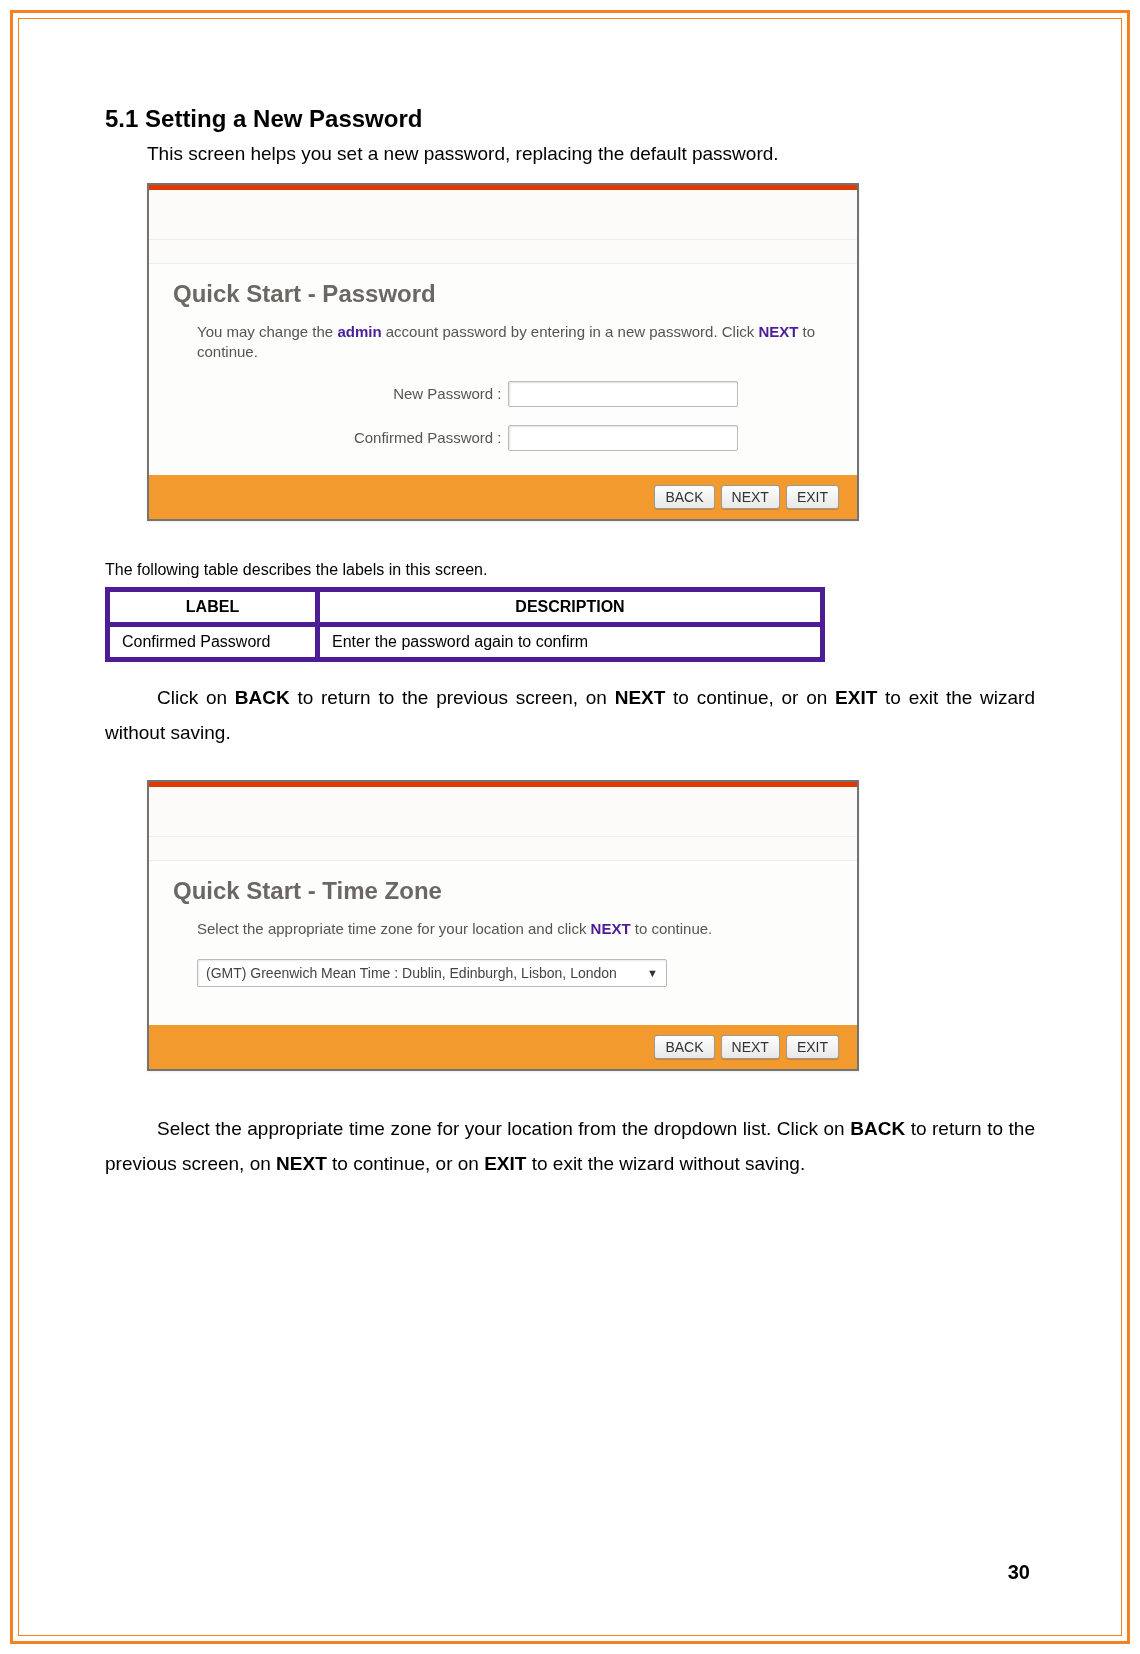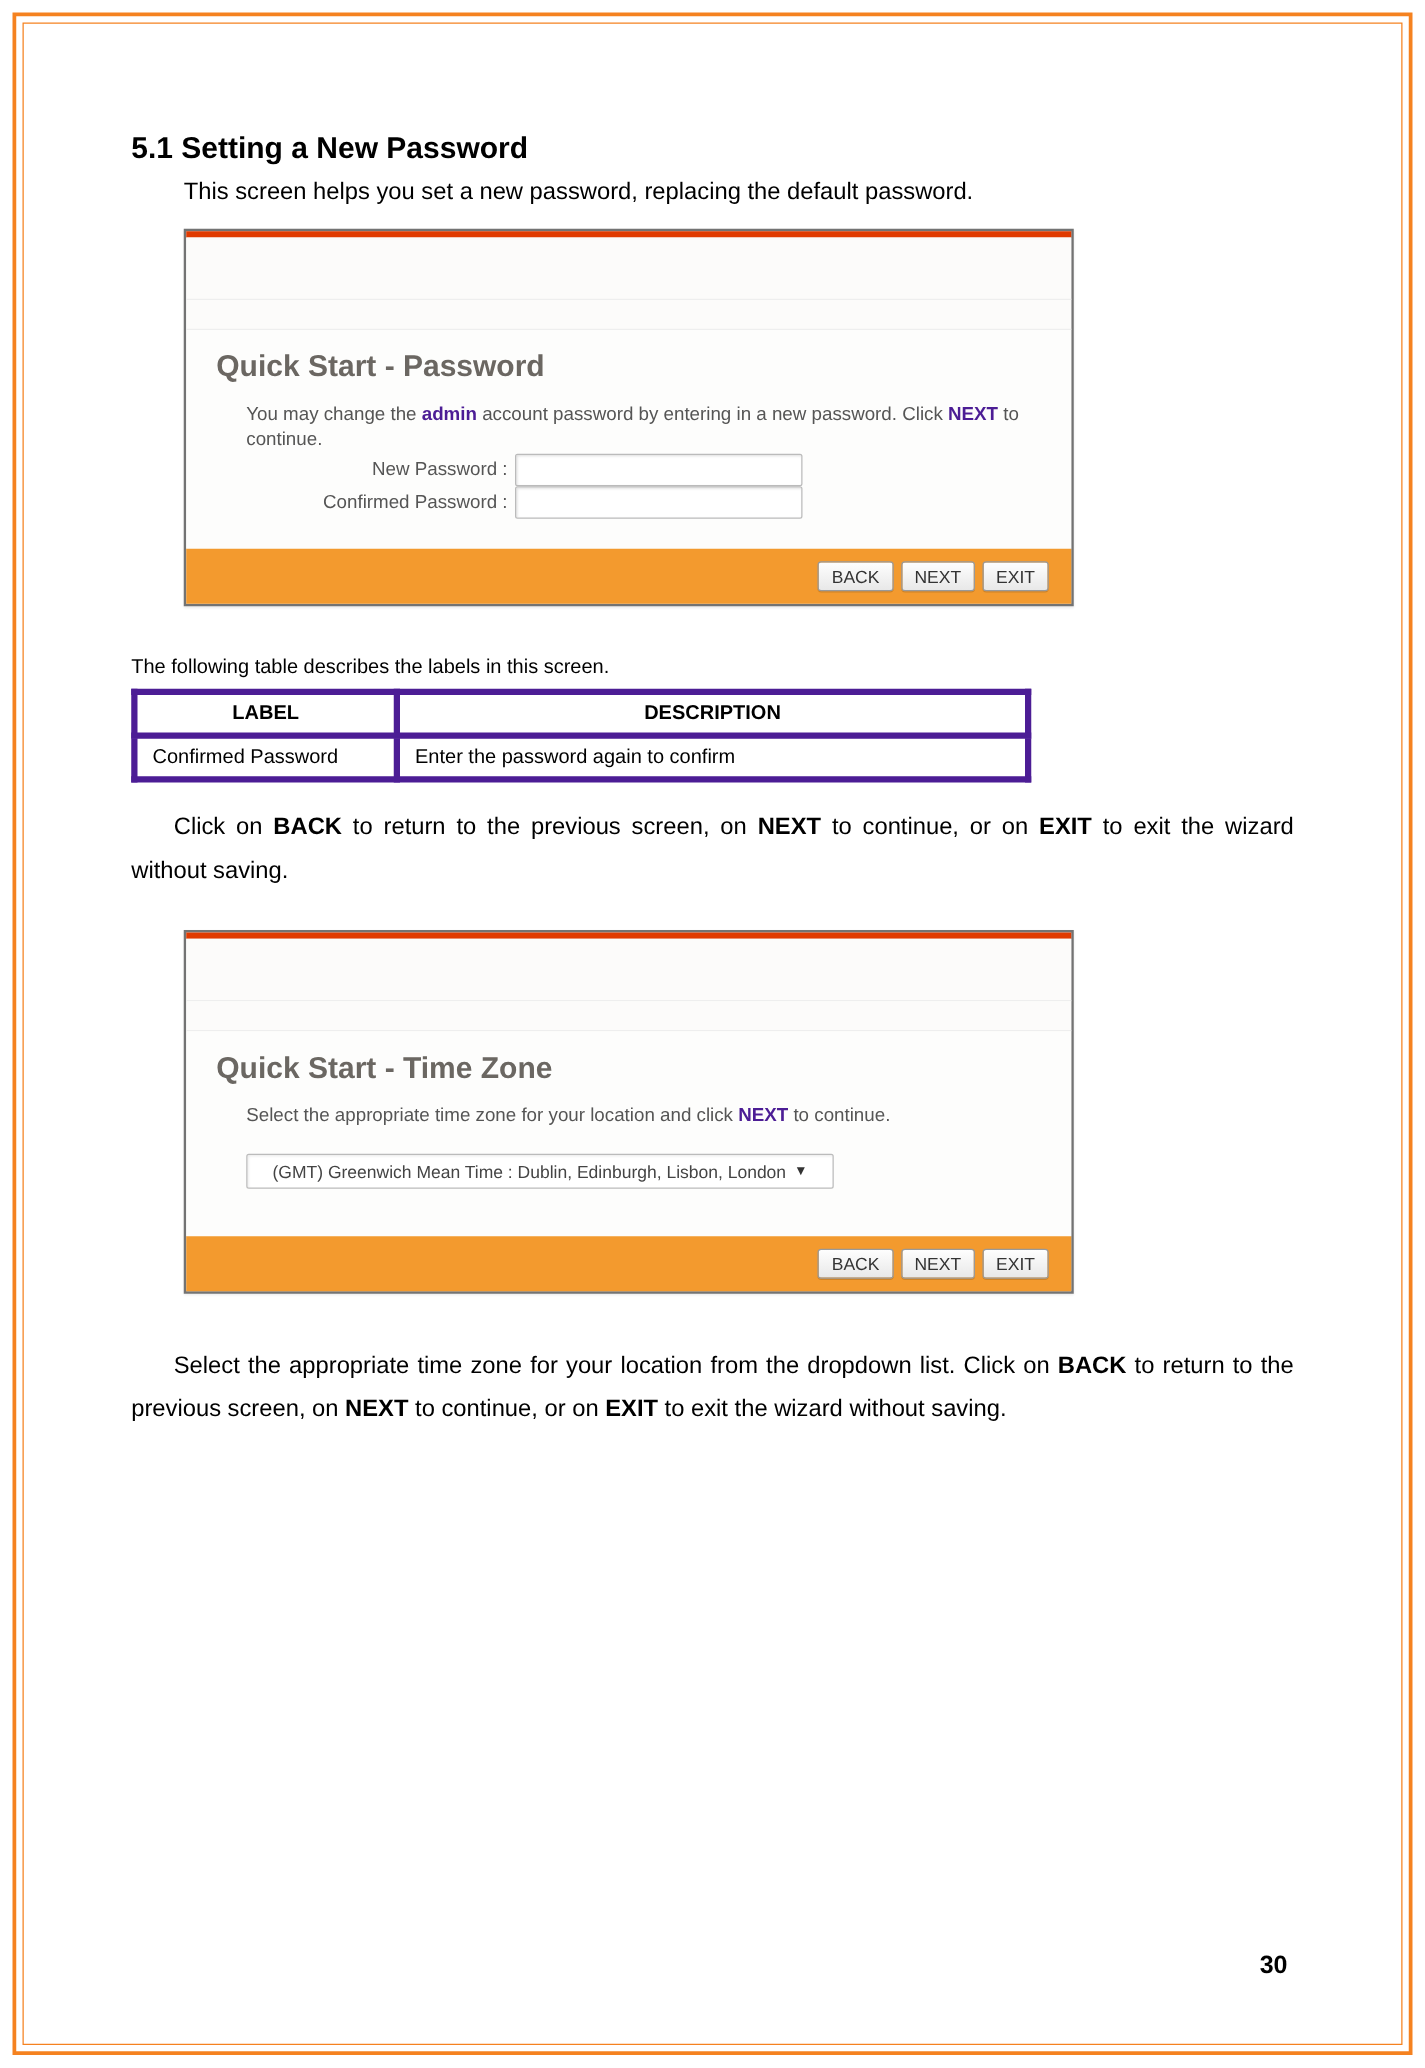--- a/index.html
+++ b/index.html
@@ -72,21 +72,23 @@
   .panel-desc {
     font-size: 15px;
     color: #555;
     margin-left: 24px;
     line-height: 1.35;
   }
   .panel-desc .b { font-weight: bold; color: #4c1d95; }
   .form-row {
     display: flex;
     align-items: center;
+    margin-top: 18px;
     margin-left: 24px;
+    justify-content: center;
   }
   .form-label {
     width: 215px;
     text-align: right;
     font-size: 15px;
     color: #555;
     padding-right: 6px;
   }
   .form-input {
     width: 230px;
@@ -131,35 +133,35 @@
   .label-table th {
     text-align: center;
     font-weight: bold;
   }
   .para {
     font-size: 19px;
     line-height: 1.85;
     text-align: justify;
     margin-bottom: 30px;
   }
-  .para .indent { margin-left: 34px; }
+  .para .indent { margin-left: 52px; }
   .para .b { font-weight: bold; }
   .tz-select {
     margin-top: 20px;
     margin-bottom: 14px;
     margin-left: 24px;
     width: 470px;
     height: 28px;
     border: 1px solid #bbb;
     background: #fff;
     font-size: 14px;
     color: #444;
     display: flex;
     align-items: center;
-    padding: 0 20px;
+    padding: 0 8px;
     justify-content: space-between;
     border-radius: 2px;
     box-shadow: inset 1px 1px 2px rgba(0,0,0,0.08);
   }
   .tz-arrow {
     font-size: 11px;
     color: #333;
   }
   .page-number {
     position: absolute;

